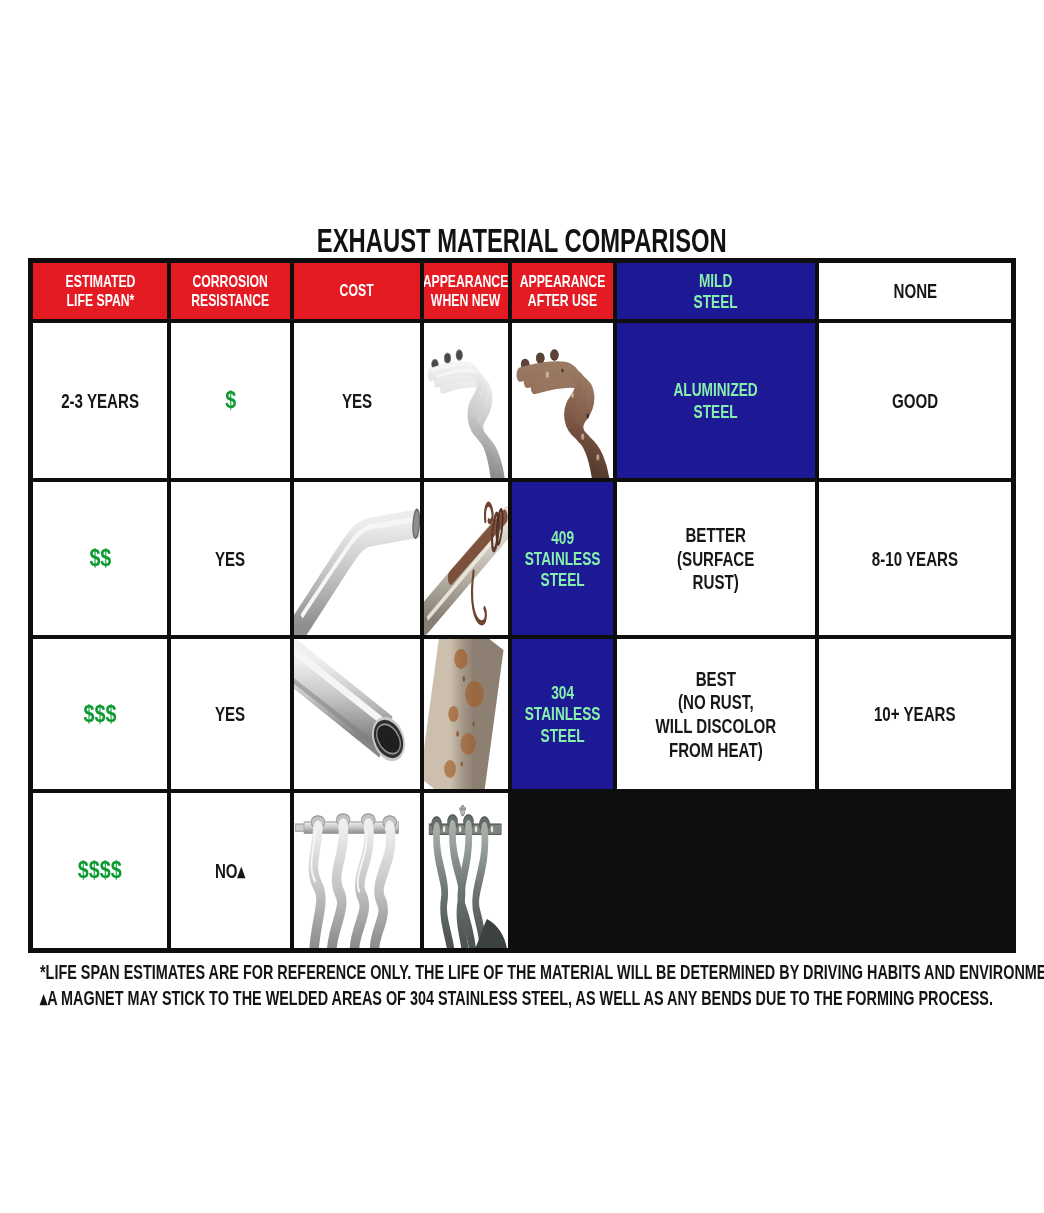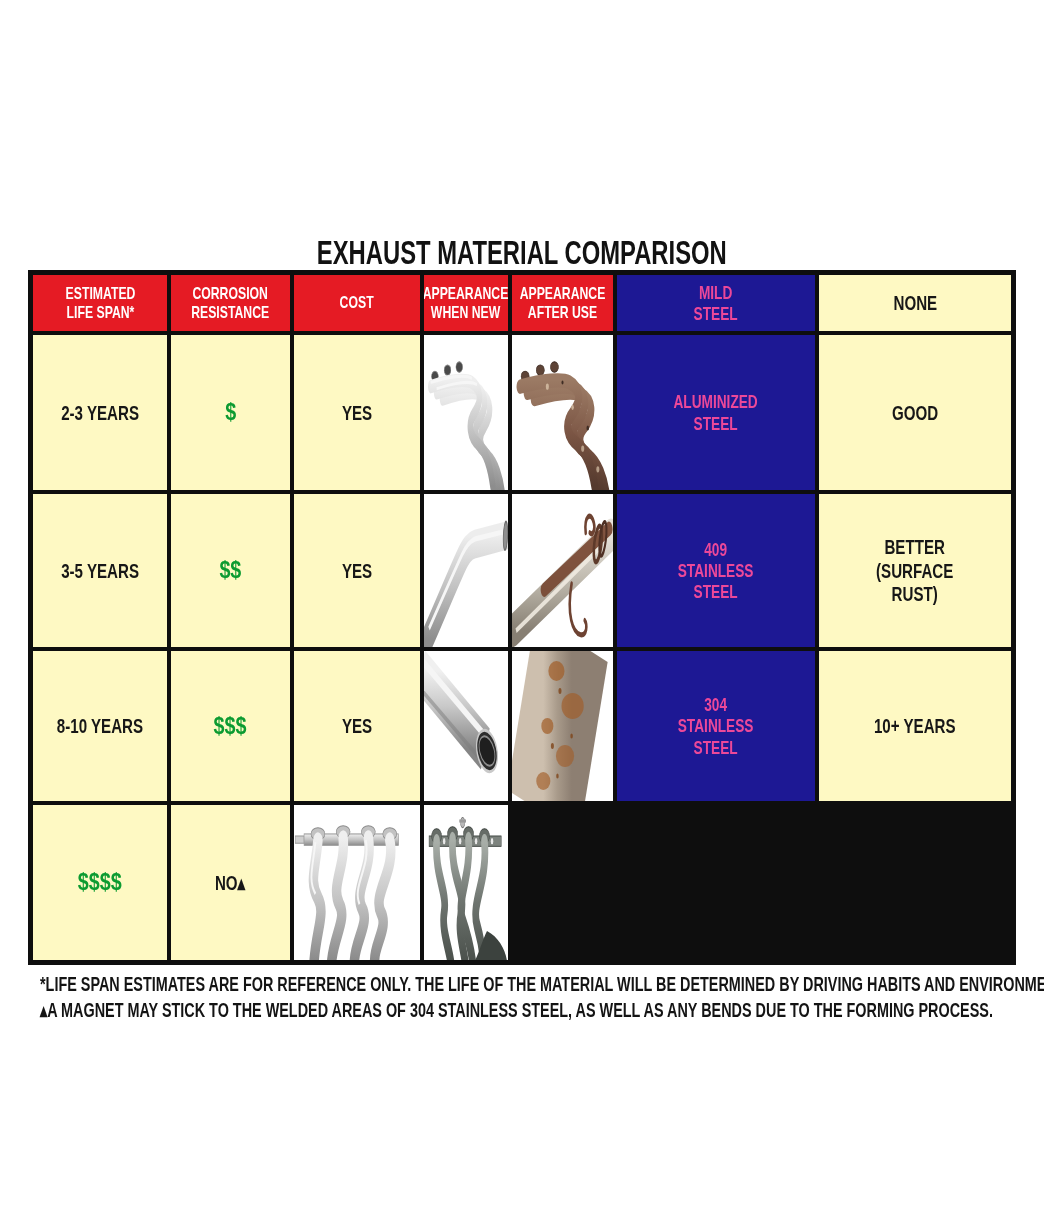--- a/index.html
+++ b/index.html
@@ -1,32 +1,32 @@
 <!DOCTYPE html>
 <html style="--hdr-red: #E51B24; --mat-blue: #1D1894; --cost-green: #0C9B31;"><head>
 <meta charset="utf-8">
 <style>
   html,body{margin:0;padding:0;background:#ffffff;}
   body{font-family:"Liberation Sans", sans-serif;}
-  .canvas{position:relative;width:1044px;height:1126px;background:#fff;margin:12px auto;overflow:hidden;}
+  .canvas{position:relative;width:1044px;height:1126px;background:#fff;margin:0 auto;overflow:hidden;}
 
   
   .cn{display:inline-block;transform:scaleX(0.72);white-space:pre-line;line-height:1.12;font-weight:bold;}
 
   .title{position:absolute;left:0;top:221px;width:1044px;text-align:center;
          font-size:34px;font-weight:bold;color:#121212;letter-spacing:0px;}
   .title .cn{transform:scaleX(0.70);}
 
   .tbl{position:absolute;left:28px;top:258px;background:#0e0e0e;padding:5px;
        display:grid;grid-template-columns:134px 119px 126px 84px 101px 198px 192px;
        grid-template-rows:56px 155px 153px 150px 155px;gap:4px;}
-  .cell{background:#fef9c3;display:flex;align-items:center;justify-content:center;
+  .cell{background:#ffffff;display:flex;align-items:center;justify-content:center;
         text-align:center;color:#171717;font-size:21px;overflow:hidden;}
   .hcell{background:var(--hdr-red,#E51B24);color:#ffffff;font-size:17px;}
-  .mcell{background:var(--mat-blue,#1D1894);color:#ec4899;font-size:19px;}
+  .mcell{background:var(--mat-blue,#1D1894);color:#86efac;font-size:19px;}
   .cost{color:var(--cost-green,#0C9B31);font-size:24px;}
   .cost .cn{transform:scaleX(0.82);}
   .imgc{padding:0;}
   .imgc svg{width:100%;height:100%;display:block;}
 
   .foot{position:absolute;left:40px;top:959px;width:990px;color:#141414;}
   .foot .line{font-size:20px;font-weight:bold;line-height:26px;white-space:nowrap;}
   .foot .cn{transform:scaleX(0.72);transform-origin:left center;white-space:nowrap;}
 </style>
 </head>
@@ -120,23 +120,20 @@
       </svg>
     </div>
 
     <div class="cell mcell">
         <span class="cn">ALUMINIZED
 STEEL</span>
       </div>
     <div class="cell">
         <span class="cn">GOOD</span>
       </div>
-    <div class="cell">
-        <span class="cn">3-5 YEARS</span>
-      </div>
     <div class="cell cost">
         <span class="cn">$$</span>
       </div>
     <div class="cell">
         <span class="cn">YES</span>
       </div>
 
     <div class="cell imgc">
       <svg viewBox="0 0 200 150" preserveAspectRatio="none" role="img" aria-label="new-aluminized-steel-pipe-photo">
         <defs>
@@ -229,20 +226,26 @@
           <circle cx="80" cy="95" r="3" fill="#7e4418" opacity="0.8"></circle>
         <circle cx="118" cy="85" r="2.5" fill="#7e4418" opacity="0.8"></circle>
           <circle cx="90" cy="125" r="2.5" fill="#7e4418" opacity="0.8"></circle>
       </svg>
     </div>
 
     <div class="cell mcell">
         <span class="cn">304
 STAINLESS
 STEEL</span>
+      </div>
+    <div class="cell">
+        <span class="cn">BEST
+(NO RUST,
+WILL DISCOLOR
+FROM HEAT)</span>
       </div>
     <div class="cell">
         <span class="cn">10+ YEARS</span>
       </div>
     <div class="cell cost">
         <span class="cn">$$$$</span>
       </div>
     <div class="cell">
         <span class="cn">NO▴</span>
       </div>

